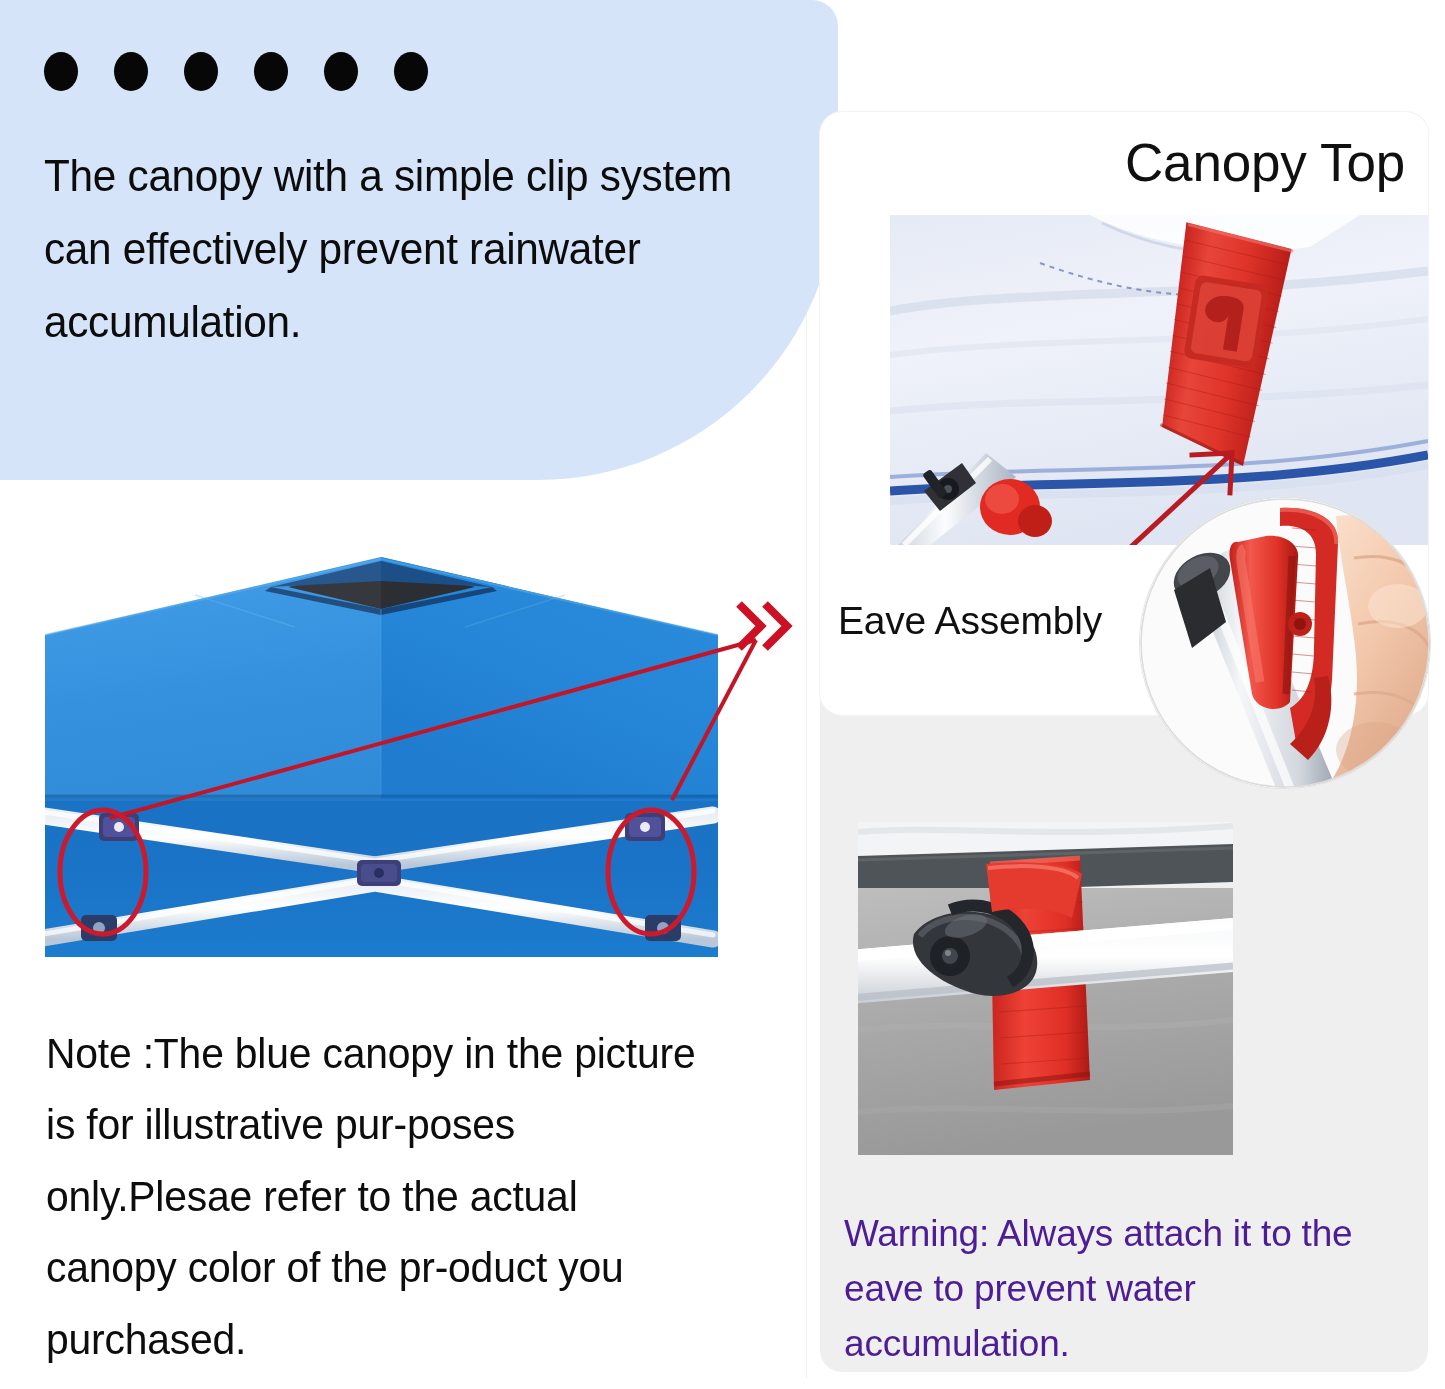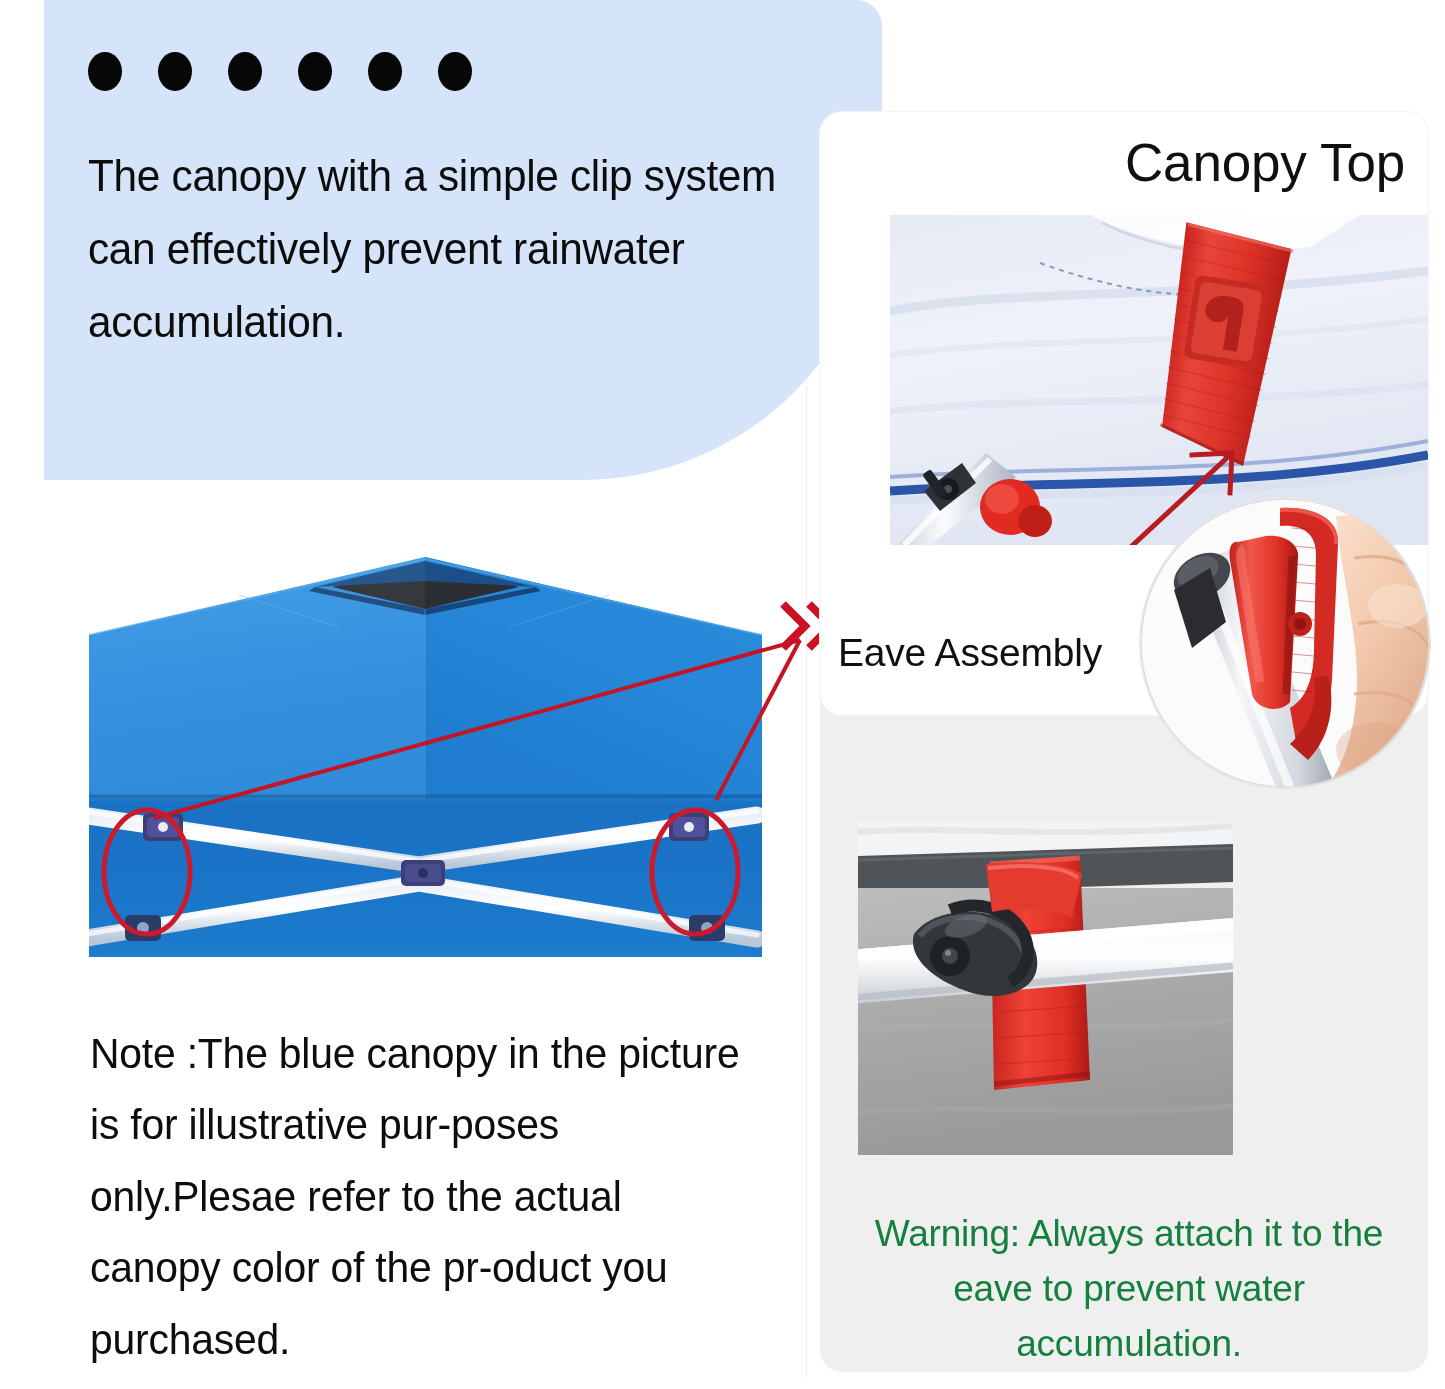--- a/index.html
+++ b/index.html
@@ -22,21 +22,20 @@
     height: 1389px;
     background: #ffffff;
   }
 
   
   .left-col {
     position: absolute;
     left: 0; top: 0;
     width: 800px;
     height: 1389px;
-    margin-left: 44px;
   }
 
   
   .blue-banner {
     position: absolute;
     left: 0;
     top: 0;
     width: 838px;
     height: 480px;
     background: #d5e4f8;
@@ -161,21 +160,20 @@
   }
 
   .label-eave {
     position: absolute;
     left: 18px;
     top: 487px;
     width: 300px;
     font-size: 39px;
     color: #101010;
     letter-spacing: -0.2px;
-    margin-top: 32px;
   }
 
   
   .photo-canopy-top {
     position: absolute;
     left: 70px;
     top: 103px;
     width: 538px;
     height: 330px;
     overflow: hidden;
@@ -204,23 +202,22 @@
     overflow: hidden;
   }
 
   .warning-text {
     position: absolute;
     left: 24px;
     top: 1095px;
     width: 570px;
     font-size: 37px;
     line-height: 1.48;
-    color: #15803d;
+    color: #4c1d95;
     letter-spacing: -0.2px;
-    text-align: center;
   }
 
   
   .divider {
     position: absolute;
     left: 806px;
     top: 108px;
     width: 1px;
     height: 1270px;
     background: #f0f0f0;

